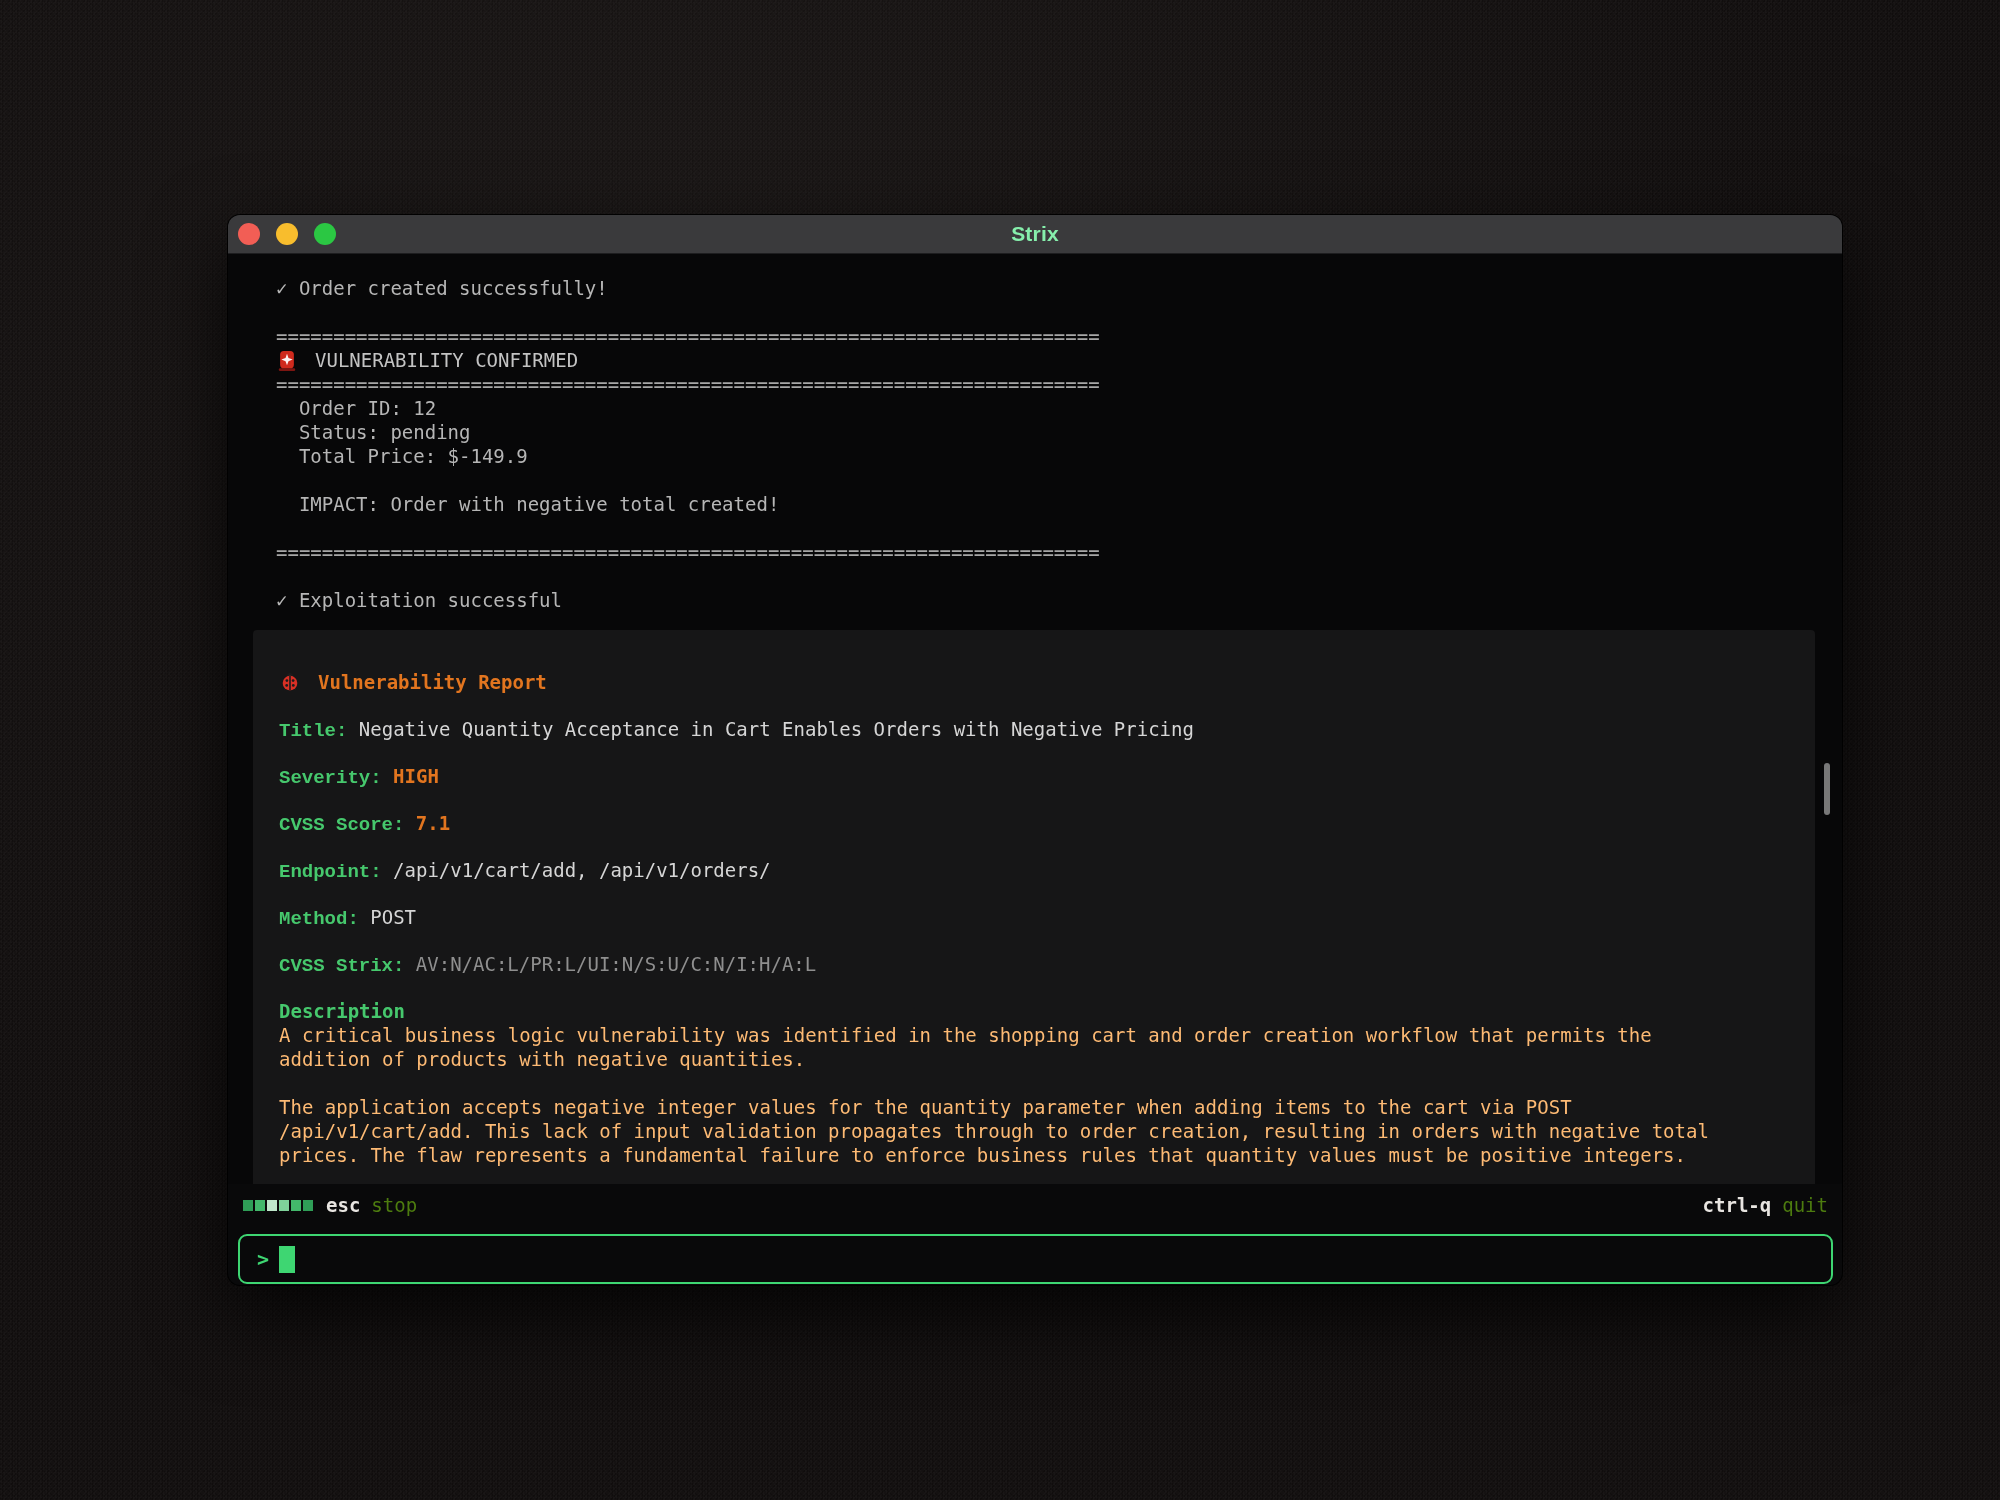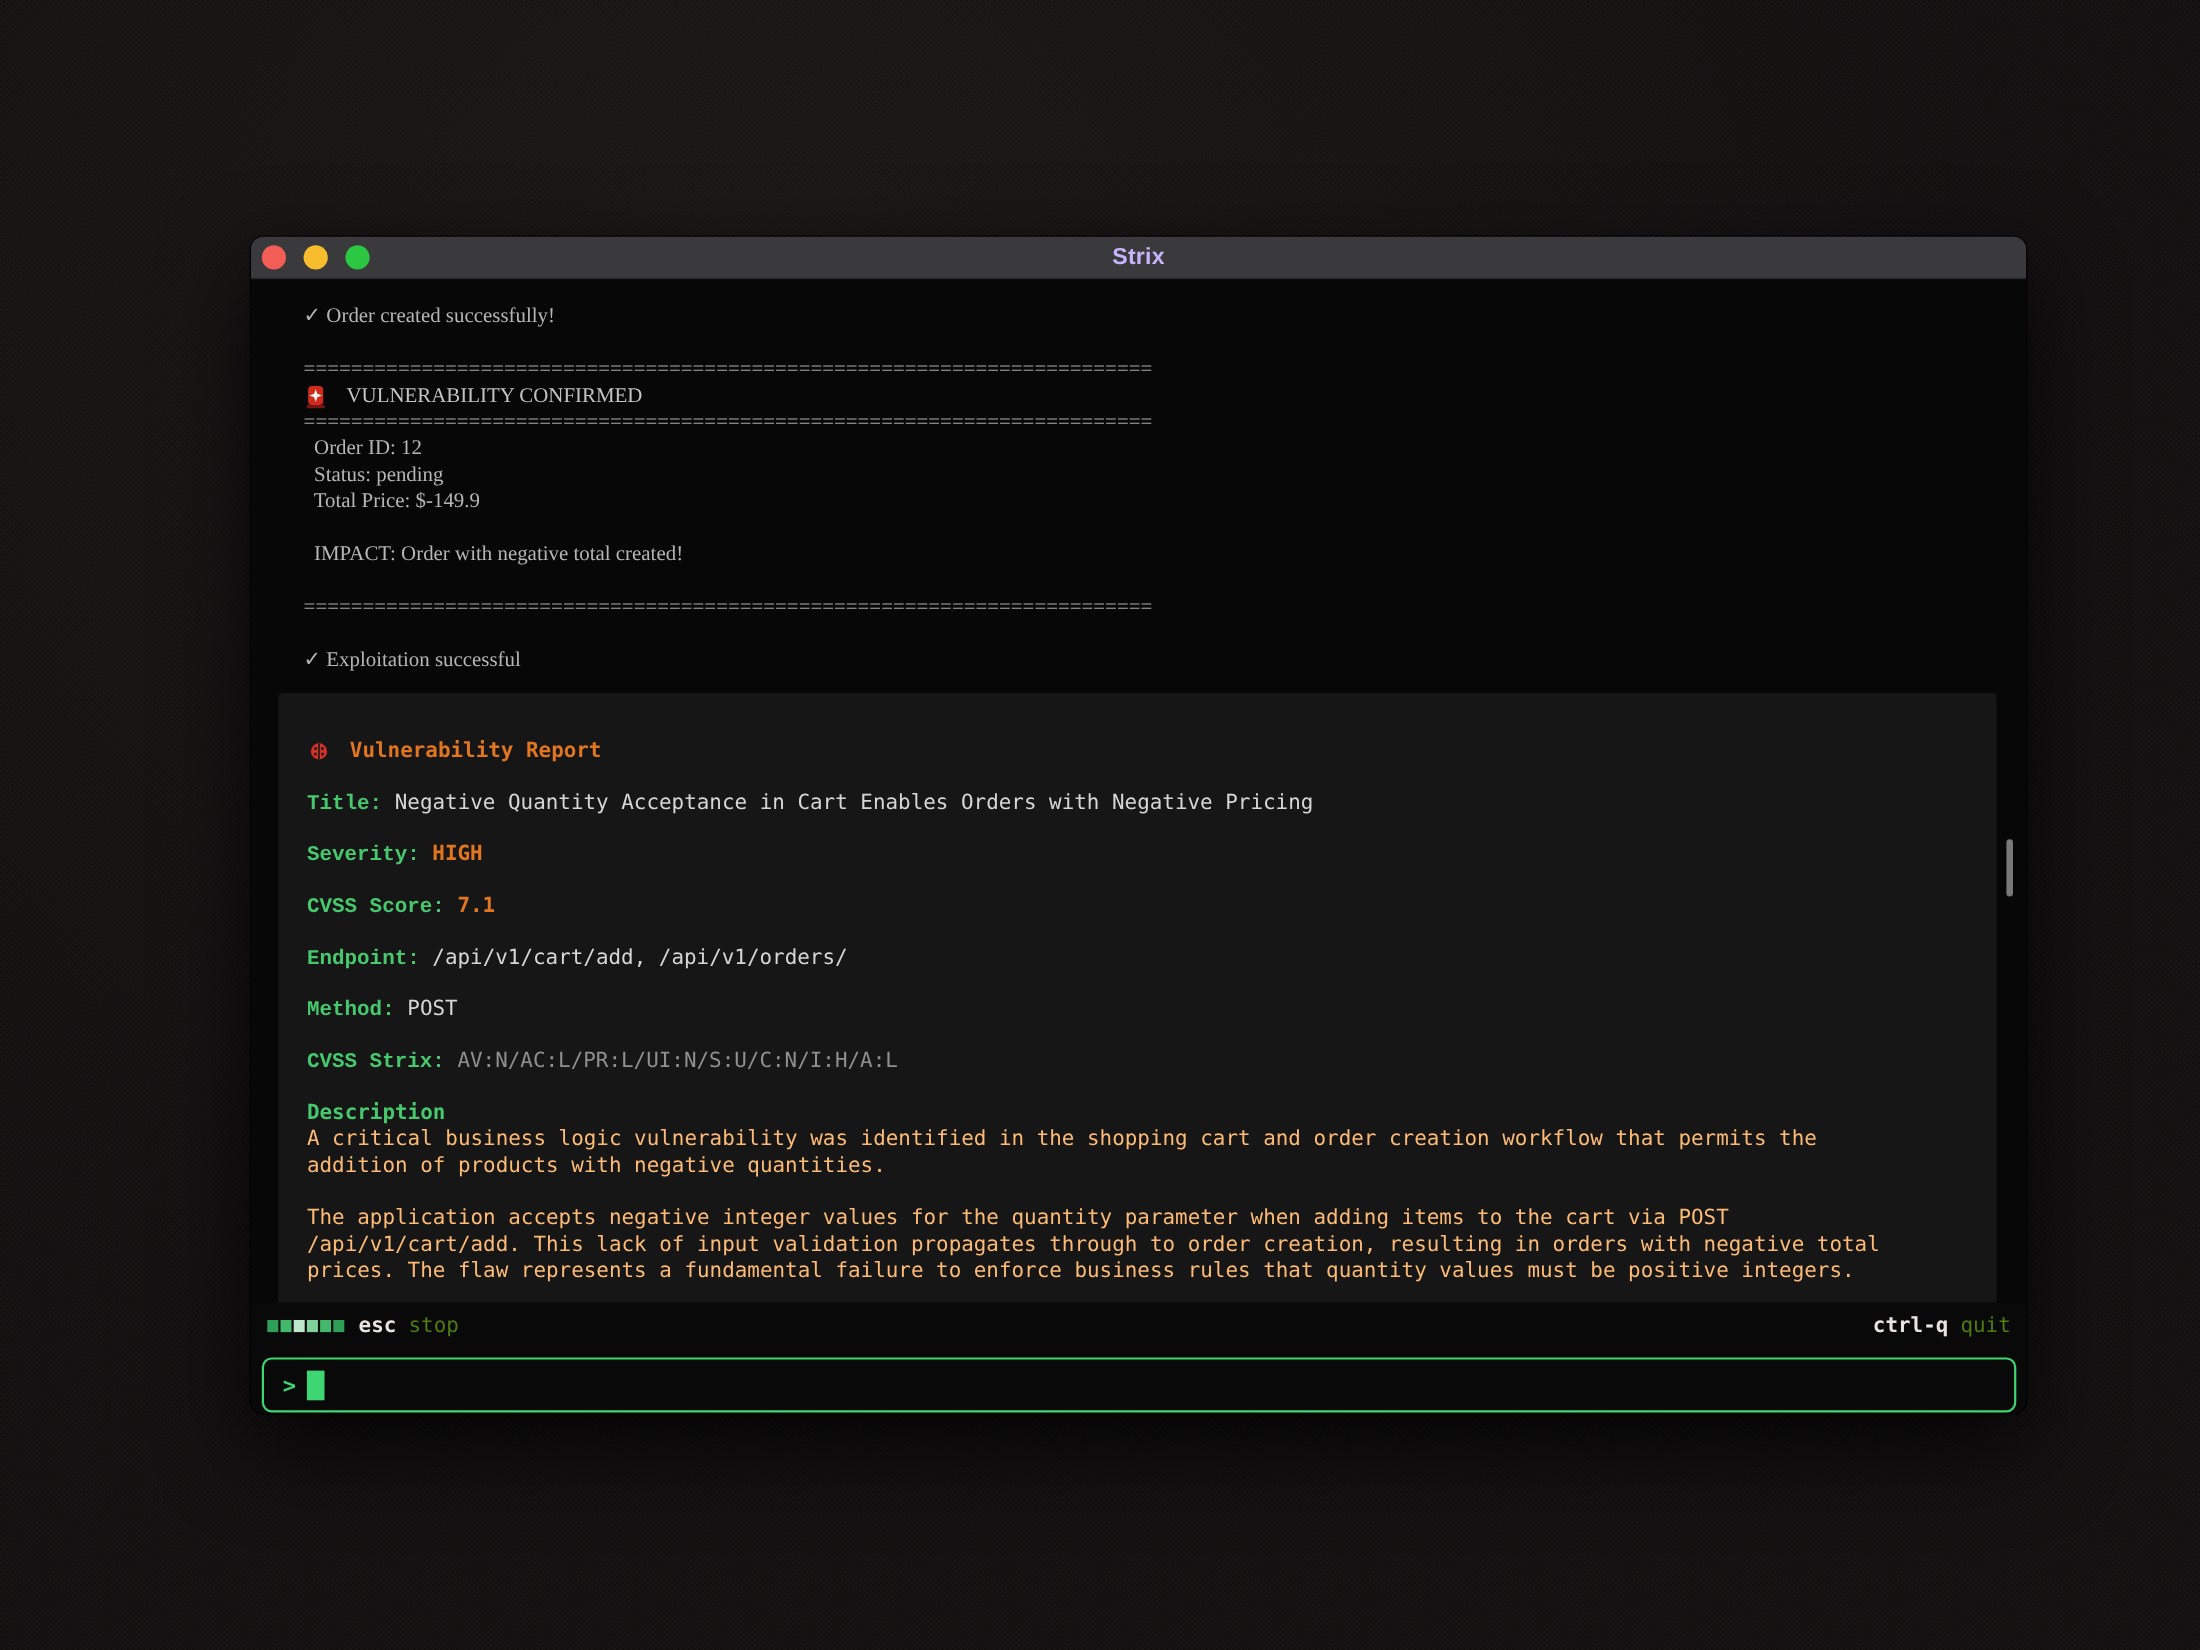--- a/index.html
+++ b/index.html
@@ -17,32 +17,32 @@
     border-radius:12px;background:#09090a;
     box-shadow:0 30px 80px rgba(0,0,0,.8),0 0 0 1px rgba(0,0,0,.9);
     display:flex;flex-direction:column;overflow:hidden;
   }
   .titlebar{
     height:38px;flex:0 0 38px;background:#3a3a3c;position:relative;
     display:flex;align-items:center;justify-content:center;
     border-bottom:1px solid #1d1d1f;
   }
   .titlebar .title{
-    font:600 21px "Liberation Sans",sans-serif;color:#c4b5fd;letter-spacing:.2px;
+    font:600 21px "Liberation Sans",sans-serif;color:#86efac;letter-spacing:.2px;
   }
   .traffic{position:absolute;left:10px;top:8px;display:flex;gap:16px;}
   .traffic span{width:22px;height:22px;border-radius:50%;display:block;}
   .tl-red{background:#f25e55;}
   .tl-yellow{background:#f8bd2d;}
   .tl-green{background:#2bc743;}
   .content{
     height:930px;flex:0 0 930px;background:#070708;position:relative;overflow:hidden;
     font:19px "DejaVu Sans Mono","Liberation Mono",monospace;line-height:24px;color:#b6b6b6;
   }
-  .term{padding:22px 0 0 48px;font-family:Liberation Serif, serif;}
+  .term{padding:22px 0 0 48px;}
   .line{height:24px;white-space:pre;}
   .sep{color:#a7a7a7;}
   .hrow{display:flex;align-items:center;gap:17px;height:24px;}
   .hrow .htext{color:#c3c3c3;white-space:pre;}
   .icon{display:inline-flex;flex:0 0 auto;}
   .panel{
     margin:18px 0 0 25px;width:1510px;background:#161617;border-radius:4px;
     padding:40px 26px 20px 26px;
   }
   .panel .hrow{margin-bottom:23px;}

